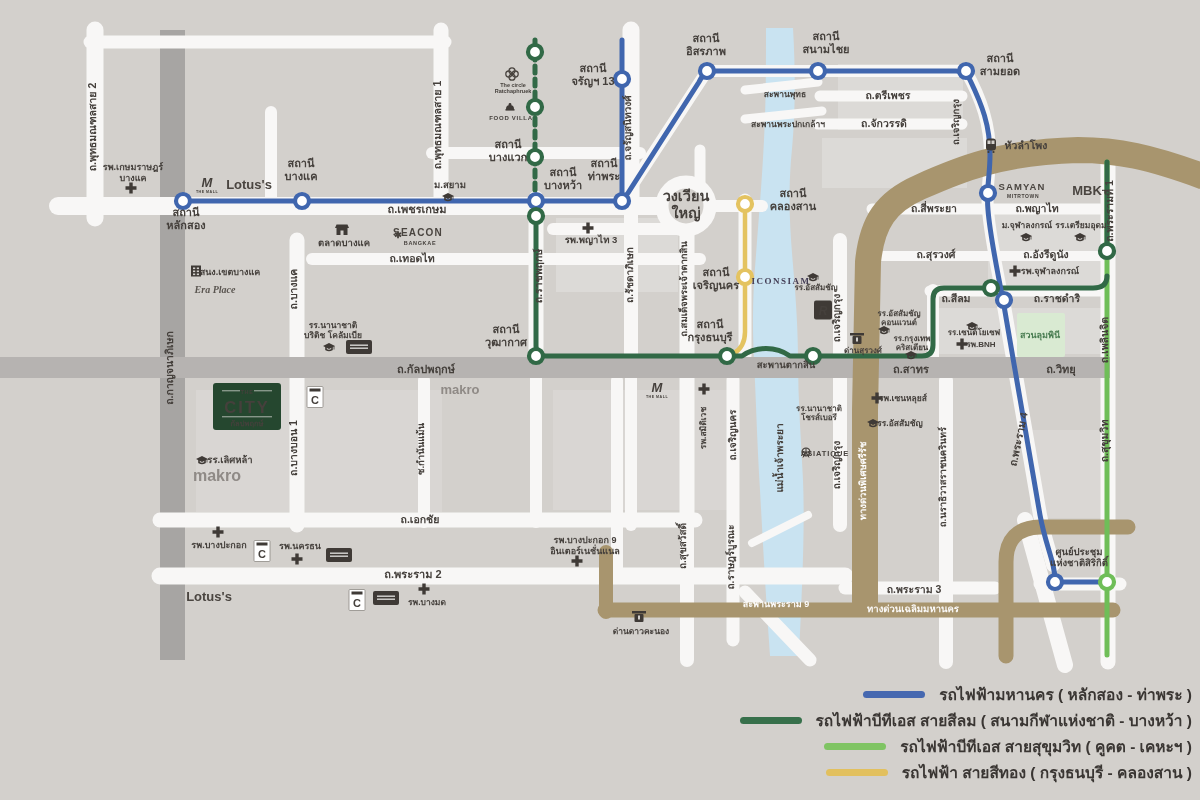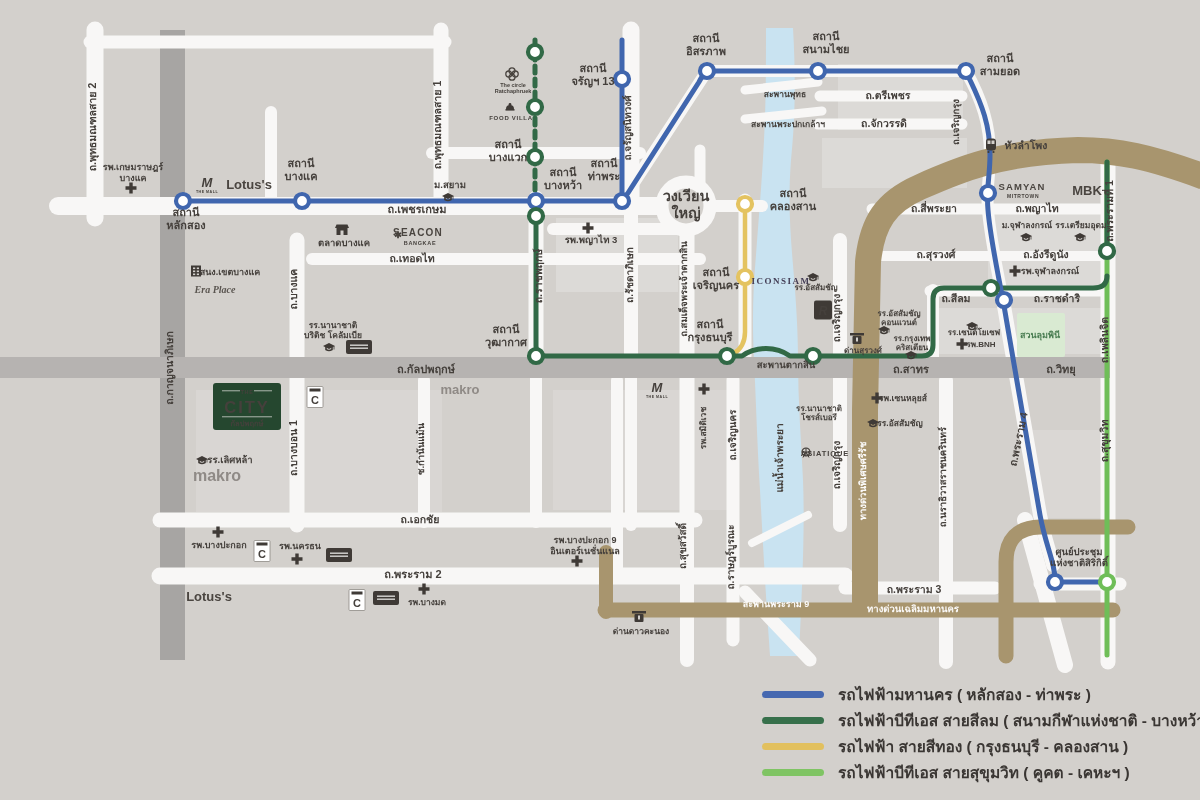--- a/index.html
+++ b/index.html
@@ -13,21 +13,21 @@
   svg{position:absolute;left:0;top:0;}
   svg text{font-family:"Liberation Sans", sans-serif;fill:var(--ink);font-weight:700;}
   text.wt{fill:#fbfaf9;}
   text.green{fill:#4a7d52;}
   text.makro{fill:#8f8a86;font-weight:800;}
   text.logo{fill:#4a4540;font-weight:800;}
   text.script{font-family:"Liberation Serif", serif;font-style:italic;fill:#5a5550;font-weight:700;}
   text.iconsiam{font-family:"Liberation Serif", serif;fill:#433d55;letter-spacing:1.5px;font-weight:700;}
   text.ls{letter-spacing:.12em;}
   .legend{position:absolute;left:762px;top:686px;width:430px;}
-  .legend-row{display:flex;align-items:center;margin-bottom:9px;height:17px;}
+  .legend-row{display:flex;align-items:center;margin-bottom:9px;height:17px;justify-content:flex-end;}
   .legend-bar{width:62px;height:7px;border-radius:4px;margin-right:14px;flex:0 0 auto;}
   .legend-label{font-size:15.5px;font-weight:700;color:#3a3633;white-space:nowrap;}
 </style>
 </head>
 <body>
 
 <div class="stage">
 <svg width="1200" height="800" viewBox="0 0 1200 800">
 
   <g fill="rgba(255,255,255,0.22)">
@@ -437,21 +437,21 @@
 <div class="legend">
   <div class="legend-row">
     <span class="legend-bar" style="background: rgb(70, 104, 176);"></span>
     <span class="legend-label">รถไฟฟ้ามหานคร ( หลักสอง - ท่าพระ )</span>
   </div>
   <div class="legend-row">
     <span class="legend-bar" style="background: rgb(55, 112, 75);"></span>
     <span class="legend-label">รถไฟฟ้าบีทีเอส สายสีลม ( สนามกีฬาแห่งชาติ - บางหว้า )</span>
   </div>
   <div class="legend-row">
+    <span class="legend-bar" style="background: rgb(127, 196, 99);"></span>
+    <span class="legend-label">รถไฟฟ้าบีทีเอส สายสุขุมวิท ( คูคต - เคหะฯ )</span>
+  </div>
+  <div class="legend-row">
     <span class="legend-bar" style="background: rgb(226, 192, 94);"></span>
     <span class="legend-label">รถไฟฟ้า สายสีทอง ( กรุงธนบุรี - คลองสาน )</span>
   </div>
-  <div class="legend-row">
-    <span class="legend-bar" style="background: rgb(127, 196, 99);"></span>
-    <span class="legend-label">รถไฟฟ้าบีทีเอส สายสุขุมวิท ( คูคต - เคหะฯ )</span>
-  </div>
 </div>
 </div>
 
 </body></html>

